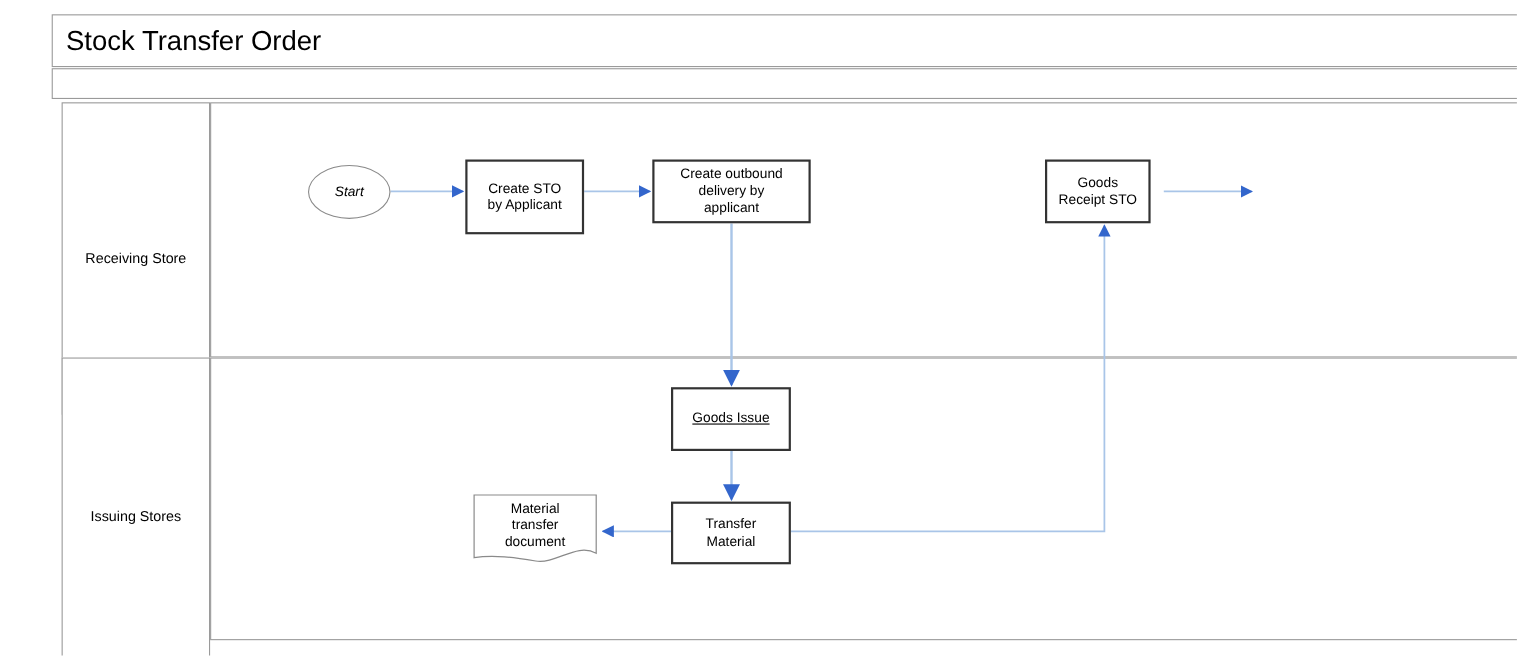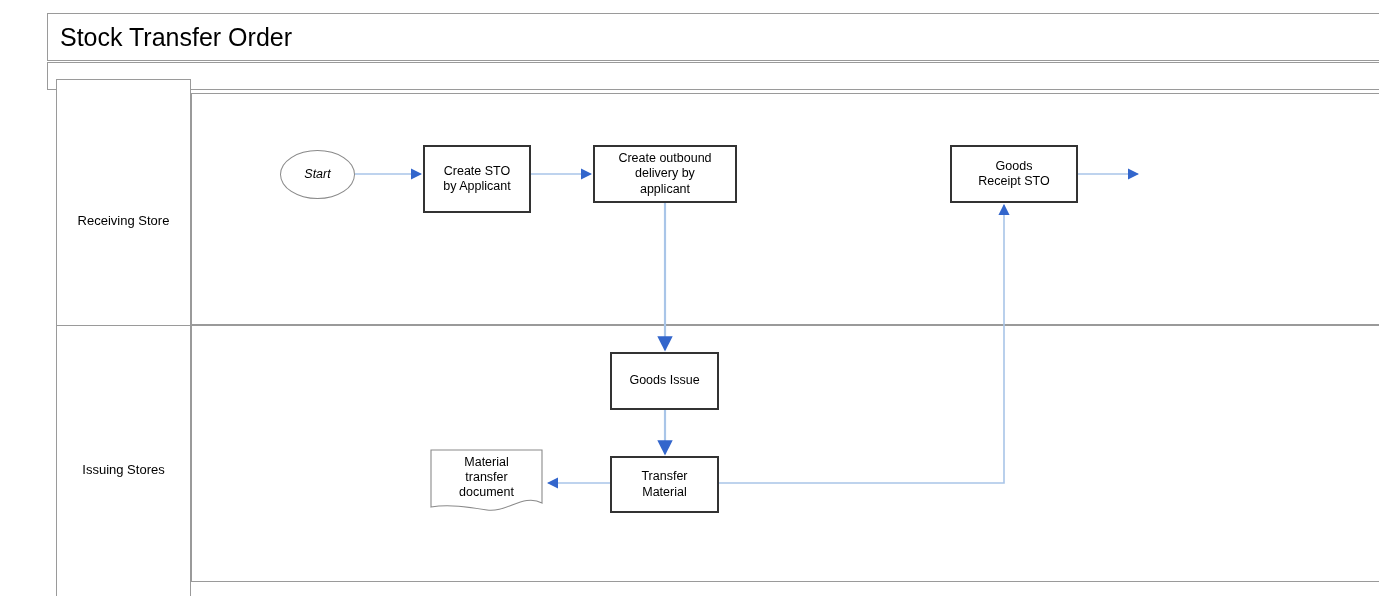--- a/index.html
+++ b/index.html
@@ -72,21 +72,21 @@
   }
   .lane-body-cell {
     position: absolute;
     left: 155px;
     width: 1211px;
     border: 1px solid #9a9a9a;
     box-sizing: border-box;
     background: #ffffff;
   }
 
-  #lane-label-0 { top: 79px; height: 284px; }
+  #lane-label-0 { top: 93px; height: 284px; }
   #lane-body-0  { top: 93px; height: 232px; }
   #lane-label-1 { top: 325px; height: 291px; }
   #lane-body-1  { top: 325px; height: 257px; }
 
   
   #connectors {
     position: absolute;
     left: 0;
     top: 0;
     width: 1379px;
@@ -136,23 +136,23 @@
   .node-document .node-label {
     position: relative;
     z-index: 2;
     margin-top: -8px;
   }
 
   
   #node-start            { left: 244px; top: 150px;  width: 75px;  height: 49px; }
   #node-create-sto       { left: 387px; top: 145px;  width: 108px; height: 68px; }
   #node-create-outbound  { left: 557px; top: 145px;  width: 144px; height: 58px; align-items: center; }
-  #node-goods-receipt    { left: 914px; top: 145px;  width: 128px; height: 58px; }
+  #node-goods-receipt    { left: 914px; top: 145px;  width: 96px; height: 58px; }
   #node-end              { left: 1104px; top: 150px; width: 75px;  height: 49px; }
-  #node-goods-issue      { left: 574px; top: 352px;  width: 109px; height: 58px; }
+  #node-goods-issue      { left: 574px; top: 352px;  width: 109px; height: 58px; text-decoration: underline; }
   #node-transfer-mat     { left: 574px; top: 456px;  width: 109px; height: 57px; }
   #node-material-doc     { left: 394px; top: 449px;  width: 113px; height: 65px; }
 </style>
 </head>
 <body>
 
 <div id="canvas">
 
   <div class="title-row">
     <div class="title-text">Stock Transfer Order</div>

